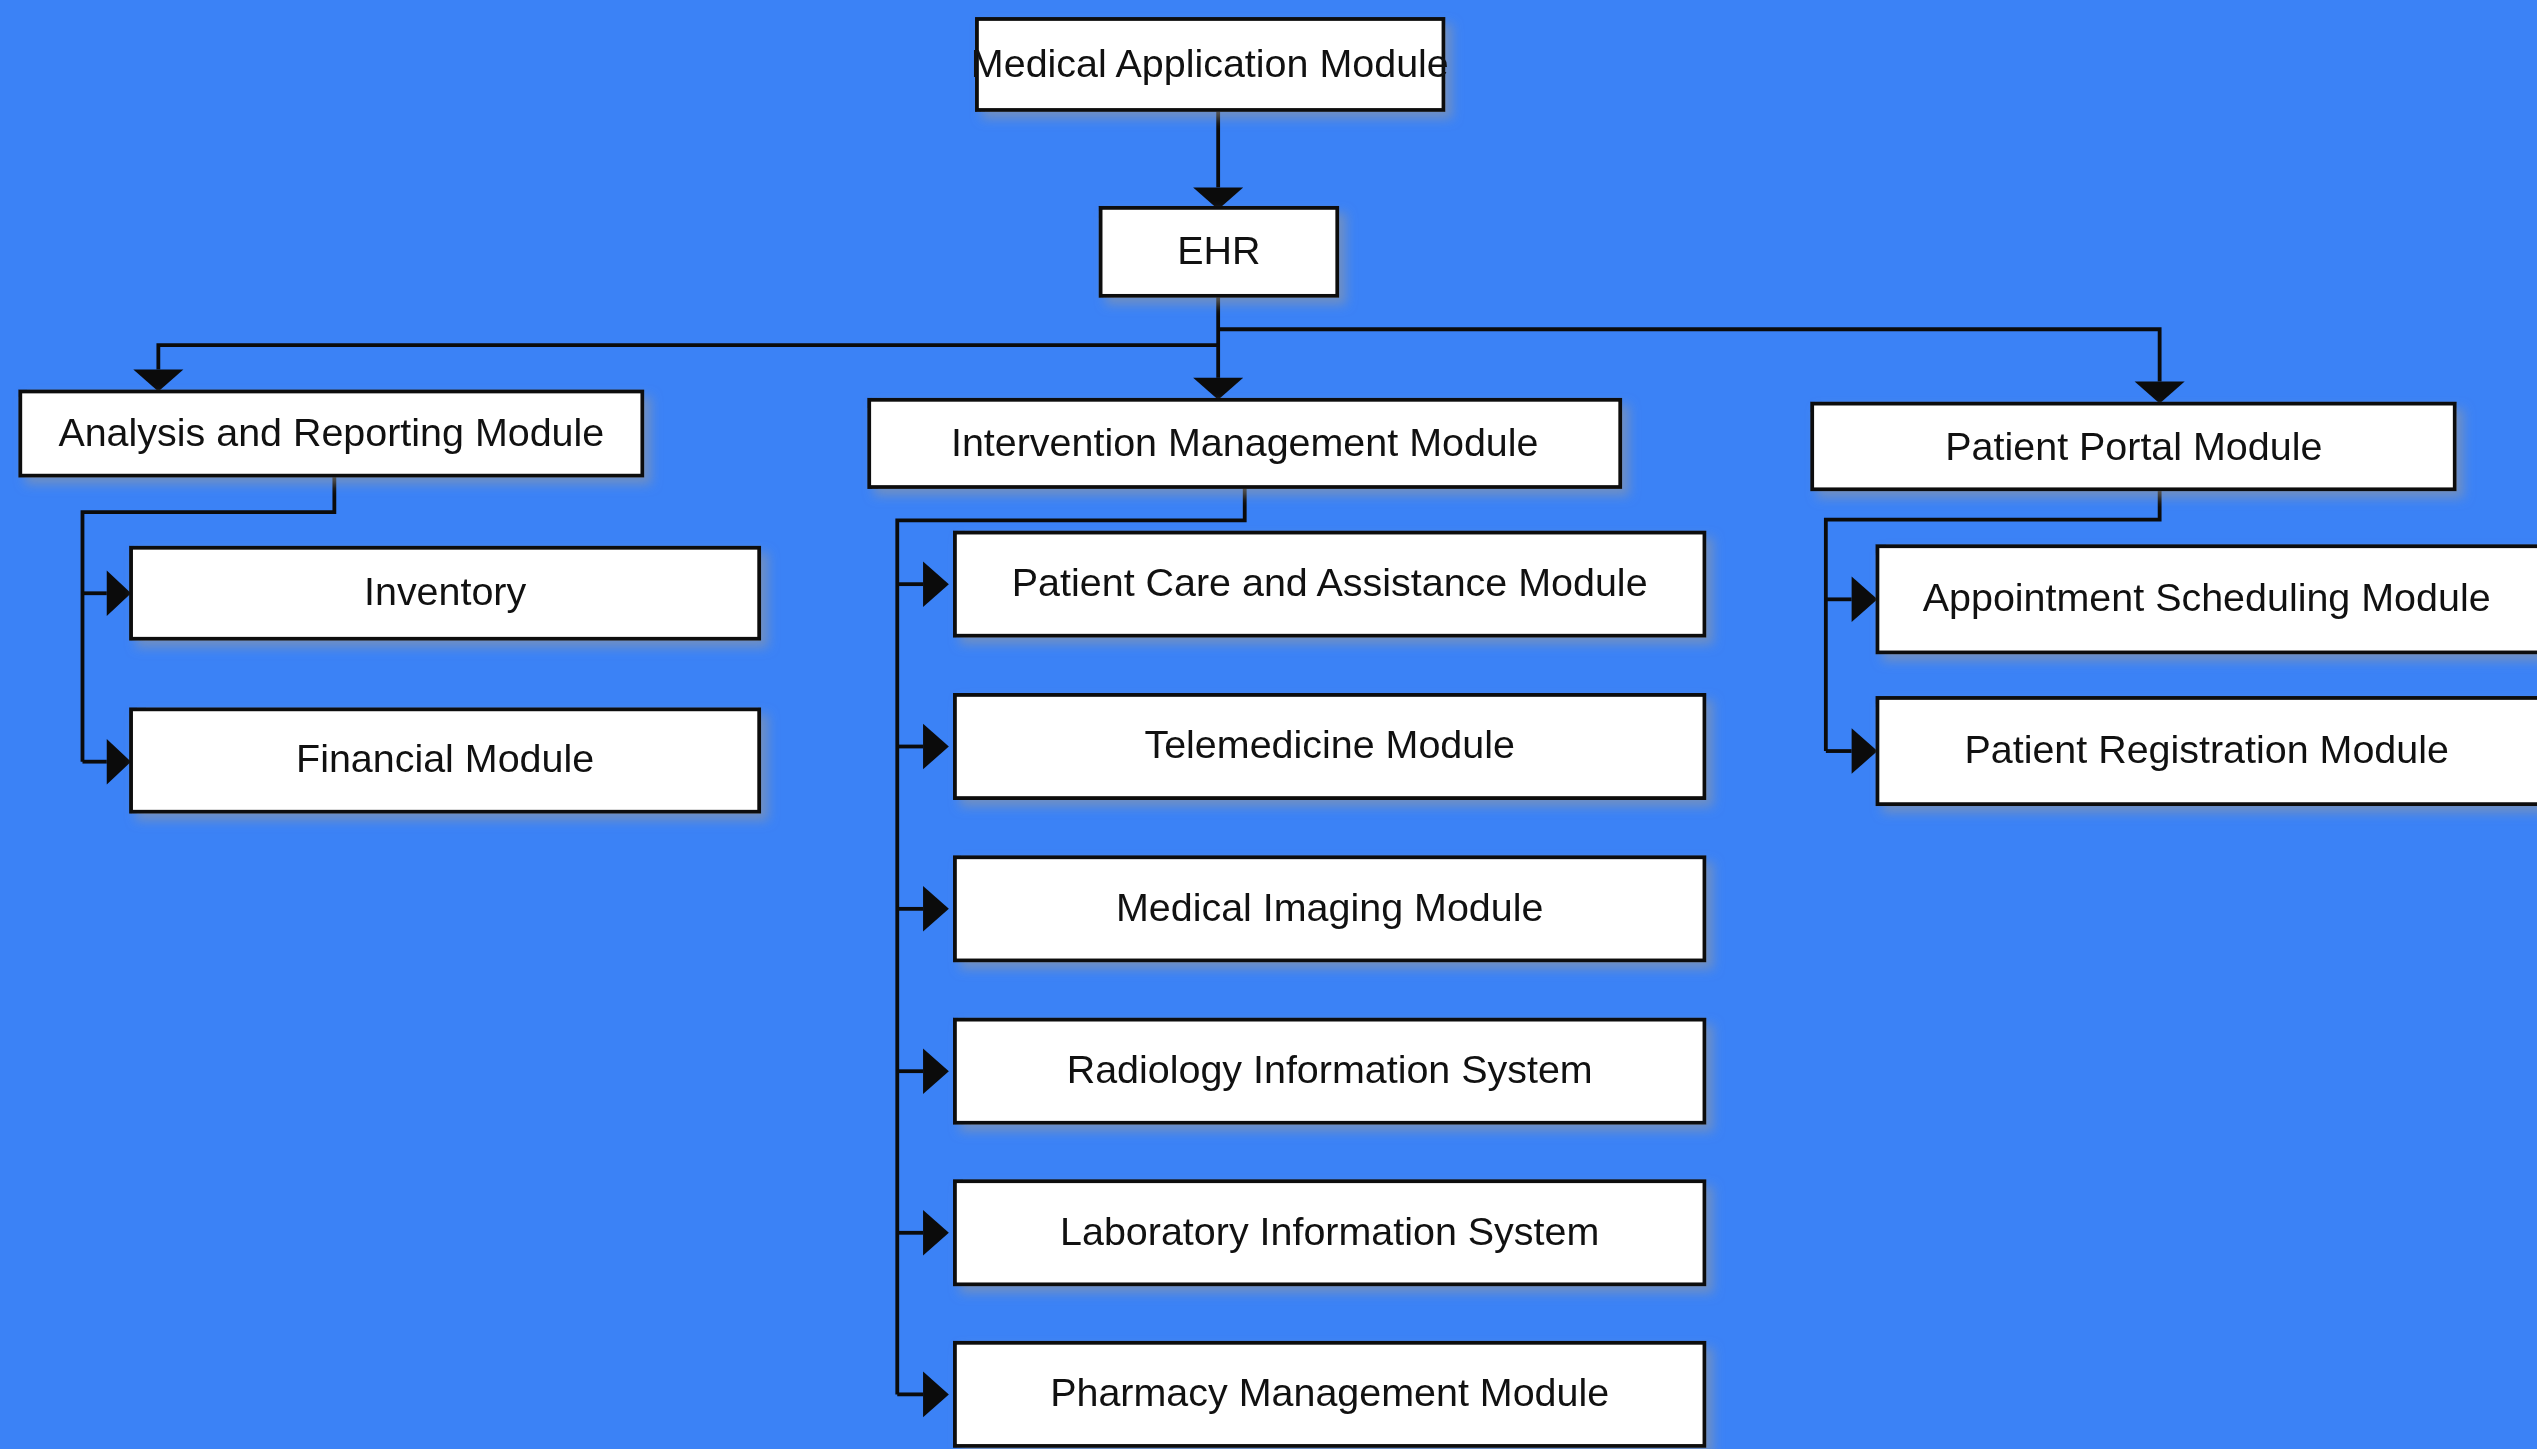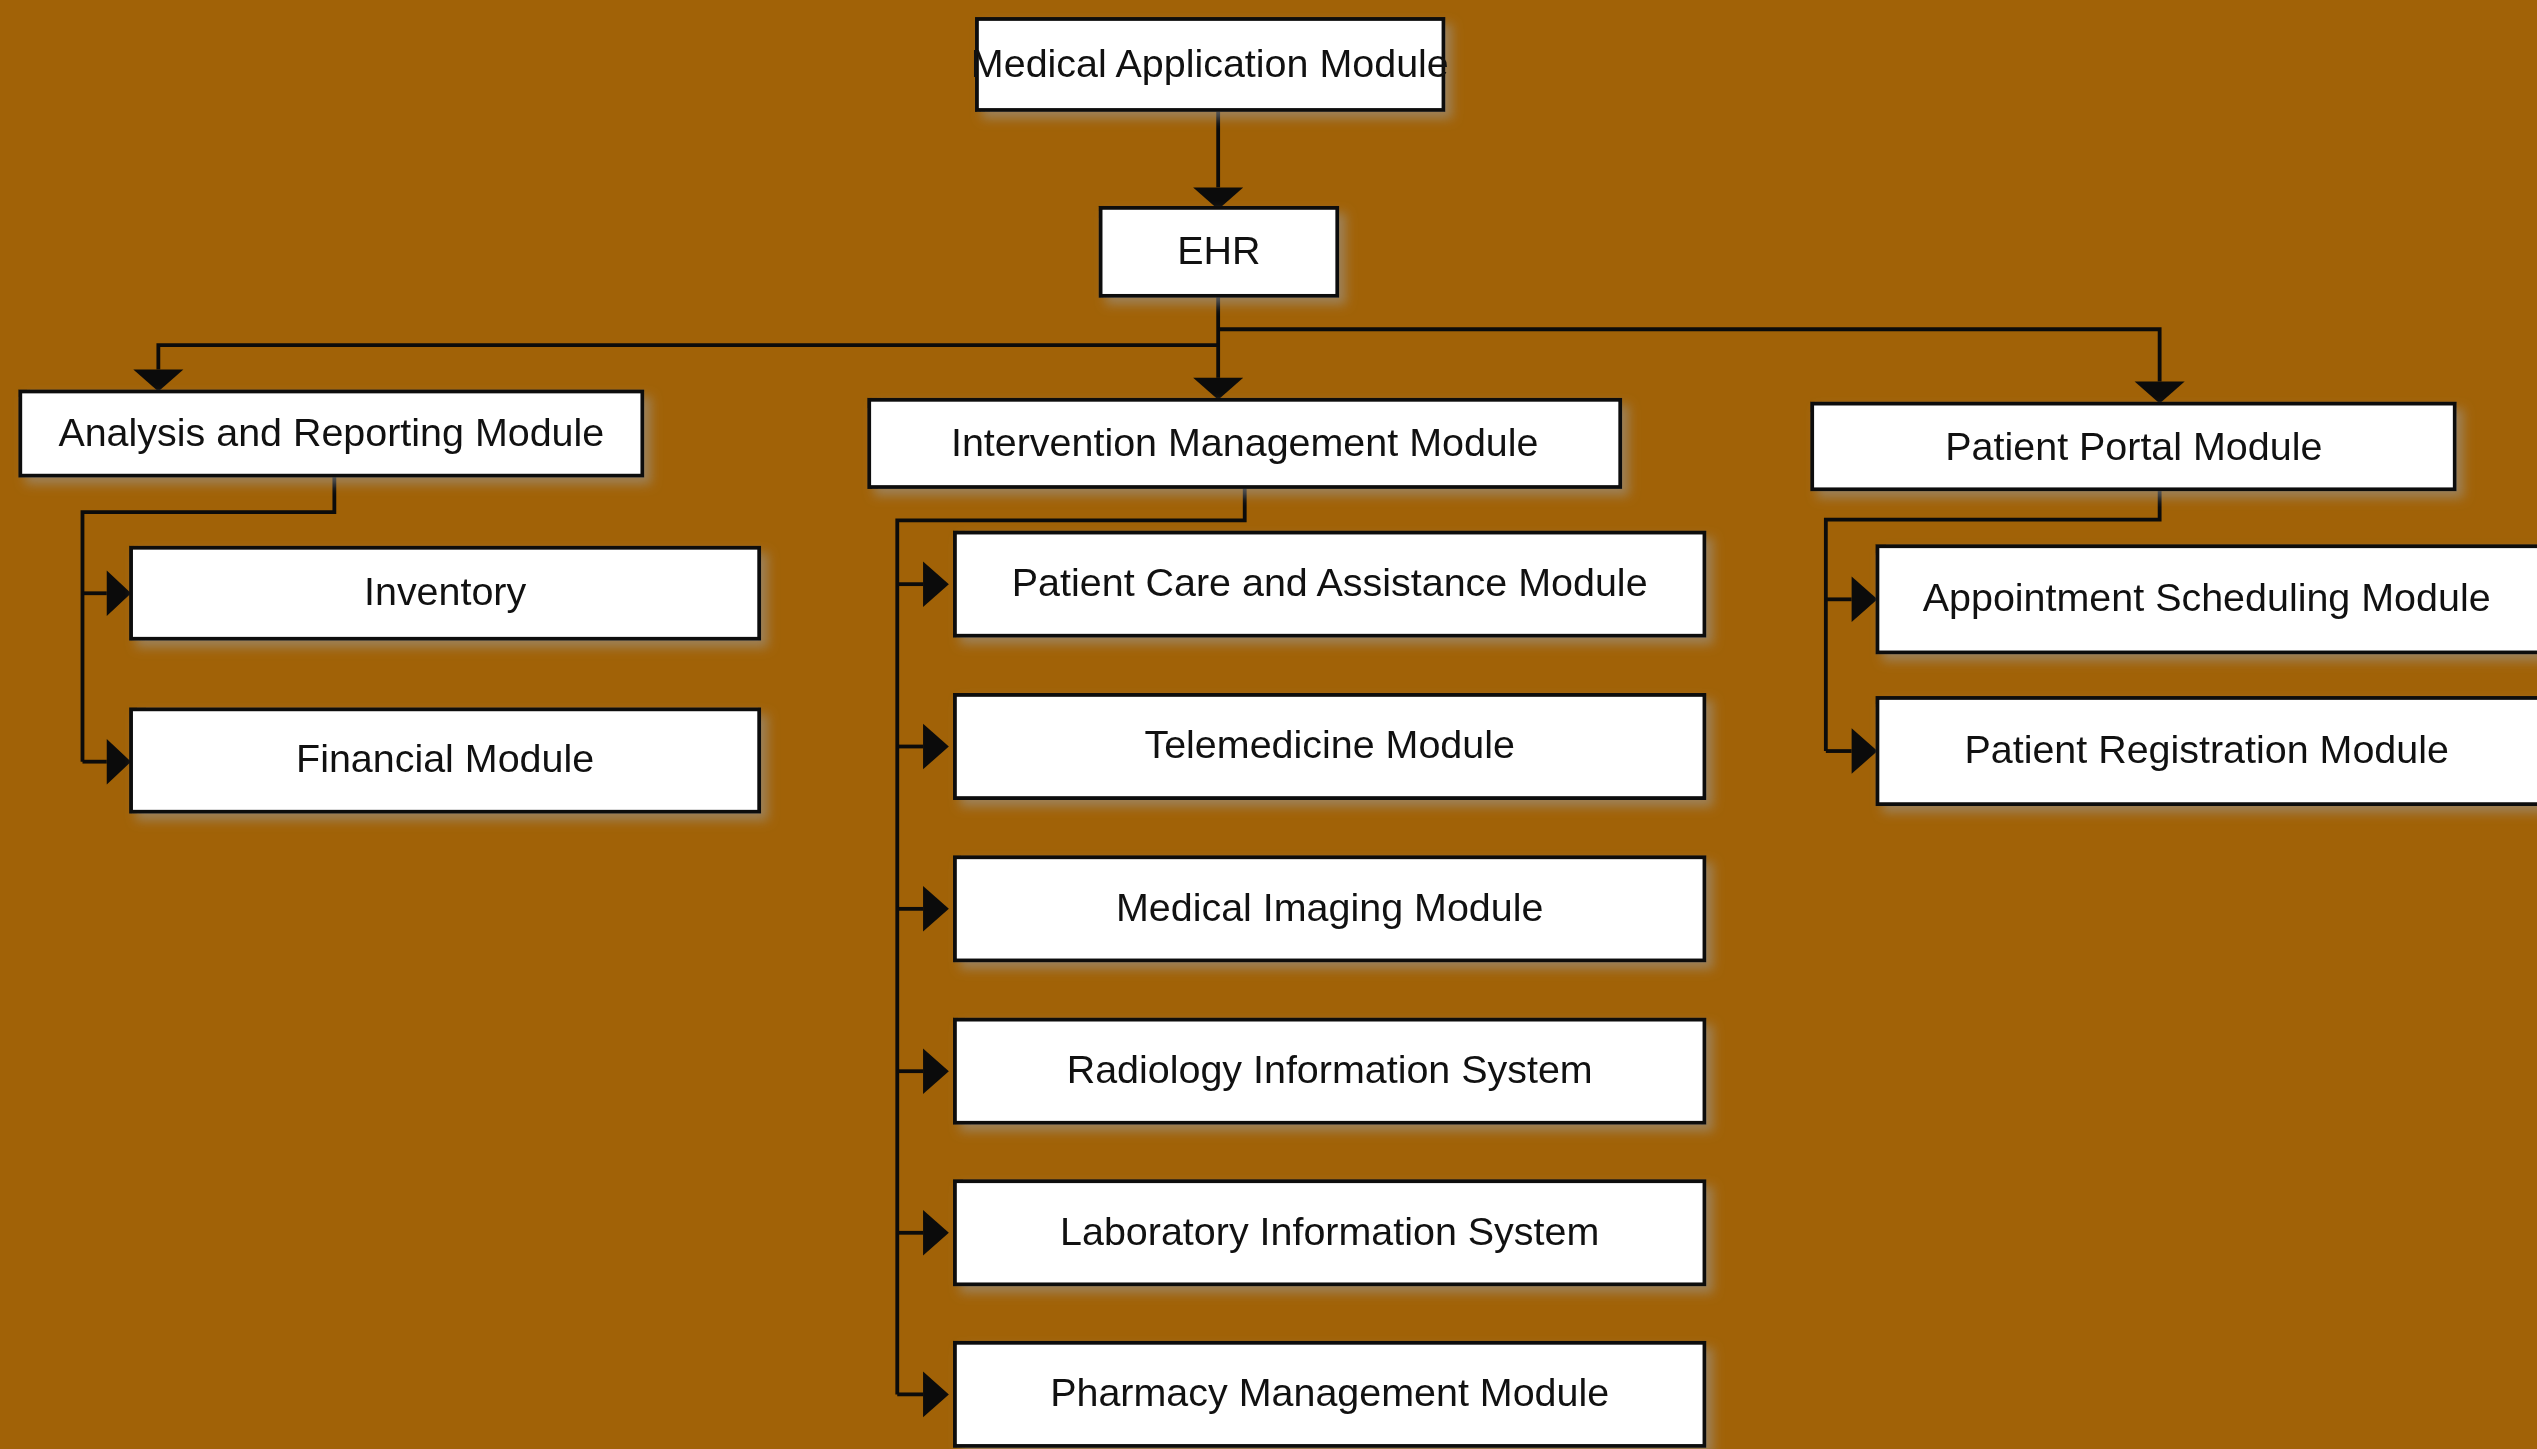--- a/index.html
+++ b/index.html
@@ -11,21 +11,21 @@
   body {
     width: 2538px;
     height: 1449px;
     overflow: hidden;
     font-family: "Liberation Sans", sans-serif;
   }
   #diagram-root {
     position: relative;
     width: 2538px;
     height: 1449px;
-    background: #a16207;
+    background: #3b82f6;
   }
   svg.diagram-canvas {
     position: absolute;
     top: 0;
     left: 0;
     width: 2538px;
     height: 1449px;
     display: block;
   }
   .node-box {

